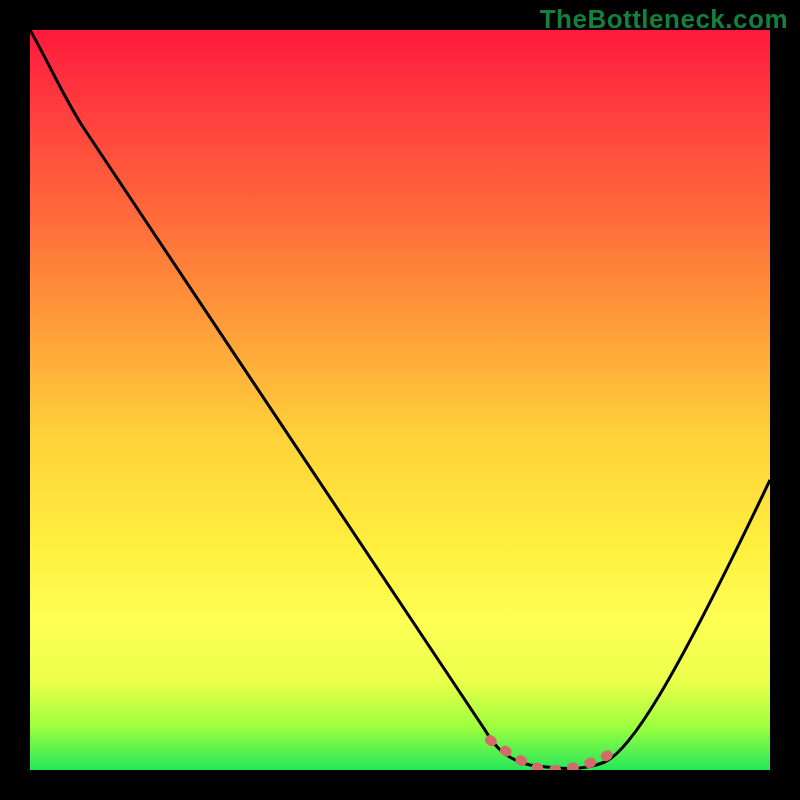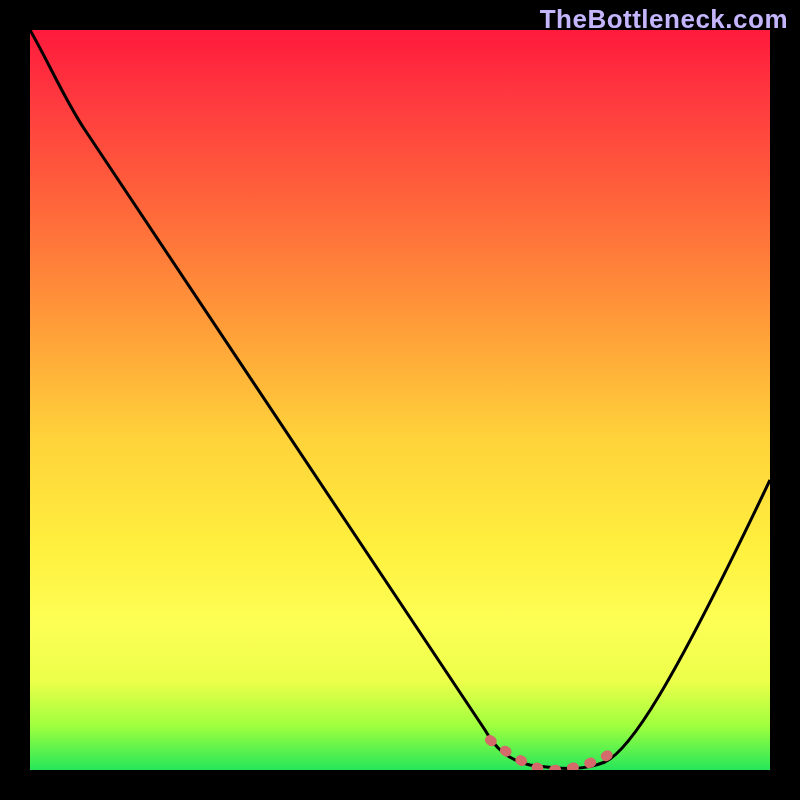--- a/index.html
+++ b/index.html
@@ -14,21 +14,21 @@
   .frame {
     position: relative;
     width: 800px;
     height: 800px;
     background: #000;
   }
   .watermark {
     position: absolute;
     top: 4px;
     right: 12px;
-    color: #c4b5fd;
+    color: #15803d;
     font-size: 26px;
     font-weight: 600;
     letter-spacing: 0.5px;
     z-index: 5;
   }
   .plot {
     position: absolute;
     left: 30px;
     top: 30px;
     width: 740px;

